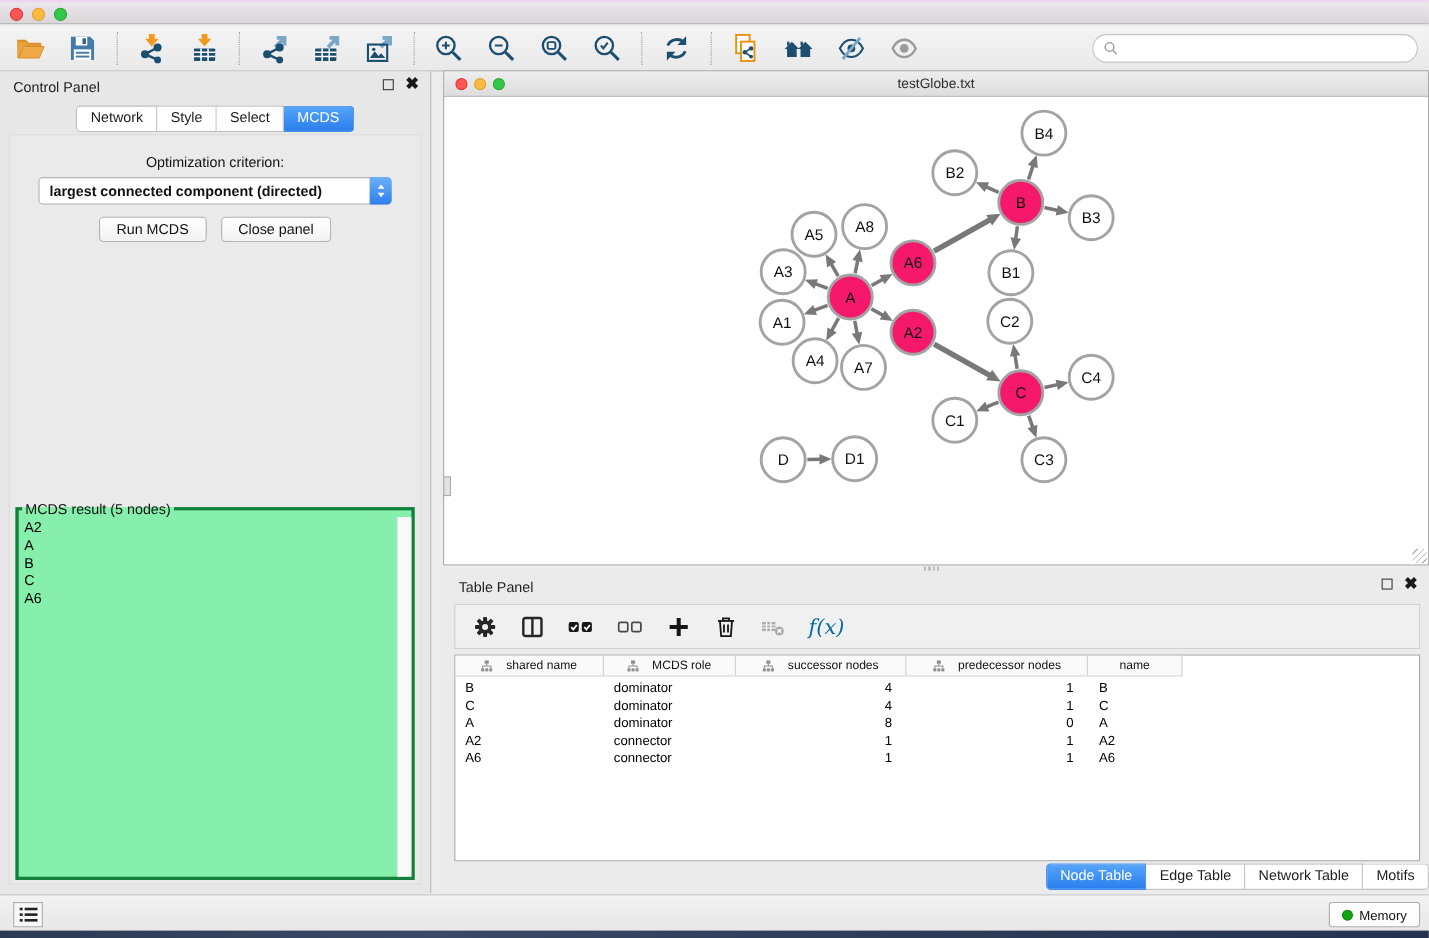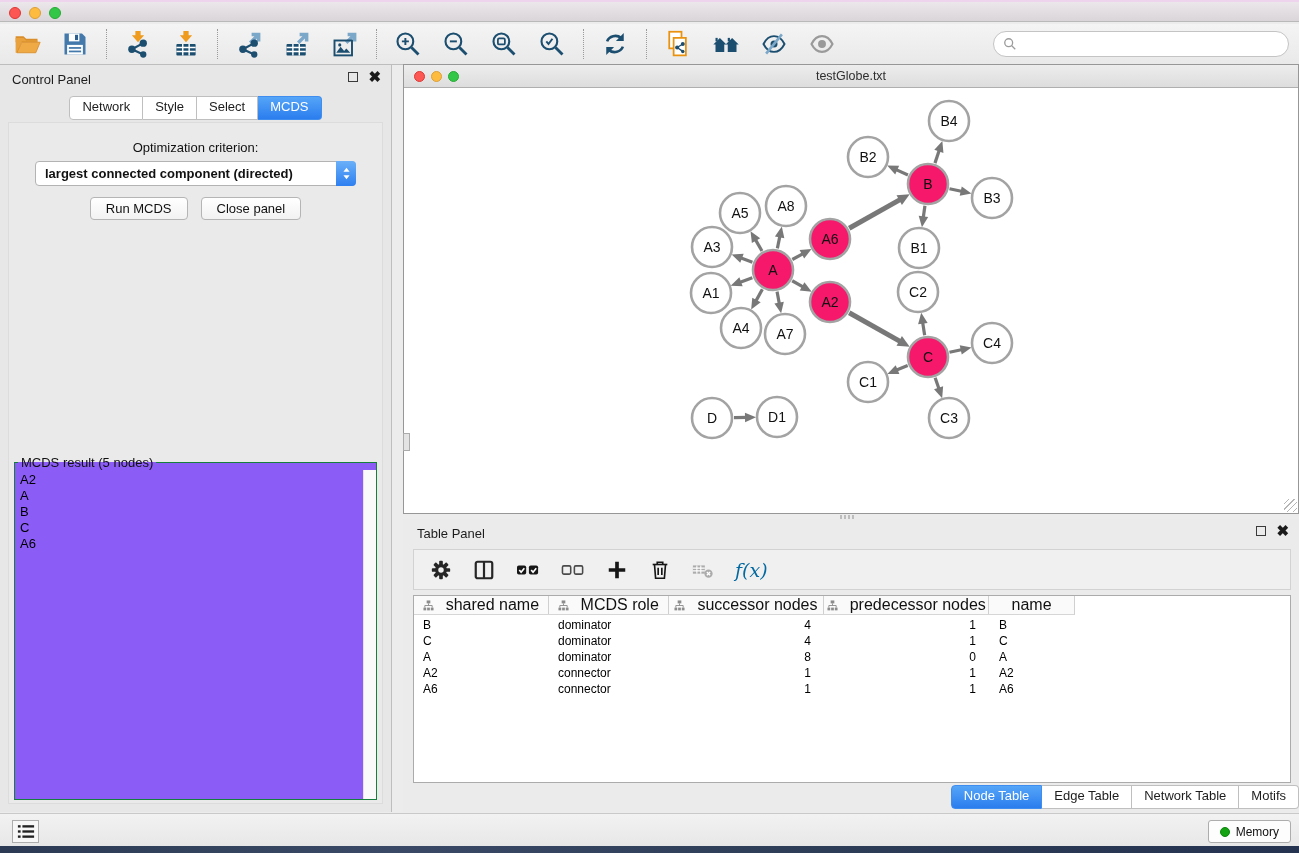--- a/index.html
+++ b/index.html
@@ -50,21 +50,21 @@
   .dropdown { position:absolute; left:26px; right:26px; top:38px; height:25px; background:#fff;
     border:1px solid #B3B3B3; border-radius:4px; display:flex; align-items:center; }
   .dropdown .dd-text { flex:1; font-size:13px; padding-left:9px; color:#111; white-space:nowrap; overflow:hidden;font-weight:bold; }
   .stepper { width:20px; height:25px; margin-right:-1px; border-radius:0 4px 4px 0;
     background:linear-gradient(#6AB0F9,#2E7FF0); display:flex; align-items:center; justify-content:center; }
   .btn-row { position:absolute; left:0; right:0; top:74px; display:flex; justify-content:center; gap:13px; }
   .push-btn { background:linear-gradient(#FFFFFF,#F2F2F2); border:1px solid #B5B5B5; border-radius:4px;
     font-size:13px; padding:3px 15px; color:#111; }
 
   fieldset.result-box { position:absolute; left:5px; right:5px; top:332px; bottom:3px;
-    border:1px solid #15803d; background:#8b5cf6; }
+    border:3px solid #15803d; background:#86efac; }
   fieldset.result-box legend { font-size:13px; color:#111; margin-left:3px; padding:0 3px; }
   .result-list { position:absolute; left:1px; right:14px; top:2px; bottom:1px; overflow:hidden; }
   .list-item { font-size:13px; line-height:16px; padding-left:4px; color:#000; }
   .vscroll { position:absolute; right:0; top:0; bottom:0; width:13px; background:#FAFAFA; border-left:1px solid #E4E4E4; }
 
   
   .network-window { position:absolute; left:403px; top:64px; width:896px; height:450px;
     background:#fff; border:1px solid #979797; }
   .nw-titlebar { position:relative; height:23px; background:linear-gradient(#EDEDED,#DDDDDD); border-bottom:1px solid #AFAFAF; }
   .nw-titlebar .title { text-align:center; font-size:12.5px; line-height:22px; color:#2e2e2e; }
@@ -79,21 +79,21 @@
     background:repeating-linear-gradient(90deg,#BDBDBD 0 2px, transparent 2px 4px); }
 
   
   .table-panel { position:absolute; left:403px; top:519px; width:896px; height:293px; background:#EBEBEB; }
   .tp-toolbar { position:absolute; left:10px; right:8px; top:30px; height:41px;
     background:#F0F0F0; border:1px solid #D2D2D2; display:flex; align-items:center; gap:21px; padding-left:16px; }
   .tp-btn { display:flex; align-items:center; justify-content:center; height:30px; }
   .fx { font-family:"DejaVu Serif",serif; font-style:italic; font-size:19px; color:#0369a1; }
   .tp-table { position:absolute; left:10px; right:8px; top:76px; height:188px; background:#fff; border:1px solid #ABABAB; overflow:hidden; }
   .thead { display:flex; background:#FAFAFA; border-bottom:1px solid #D6D6D6; height:19px; width:661px; border-right:1px solid #D0D0D0; }
-  .th { display:flex; align-items:center; justify-content:center; gap:12px; font-size:16px; color:#111; border-right:1px solid #D0D0D0; height:100%; }
+  .th { display:flex; align-items:center; justify-content:center; gap:12px; font-size:11px; color:#111; border-right:1px solid #D0D0D0; height:100%; }
   .th:last-child { border-right:none; }
   .tr { display:flex; height:16px; align-items:center; font-size:12px; color:#000; }
   .tbody { padding-top:2px; }
   .td { overflow:hidden; white-space:nowrap; padding-left:9px; }
   .td.num { text-align:right; padding-right:14px; padding-left:0; }
   .tp-tabs { position:absolute; left:0; right:0; bottom:3px; display:flex; justify-content:flex-end; }
 
   
   .status-bar { position:absolute; left:0; top:813px; right:0; height:34px;
     background:linear-gradient(#F2F2F2,#E7E7E7); border-top:1px solid #C9C9C9; }

